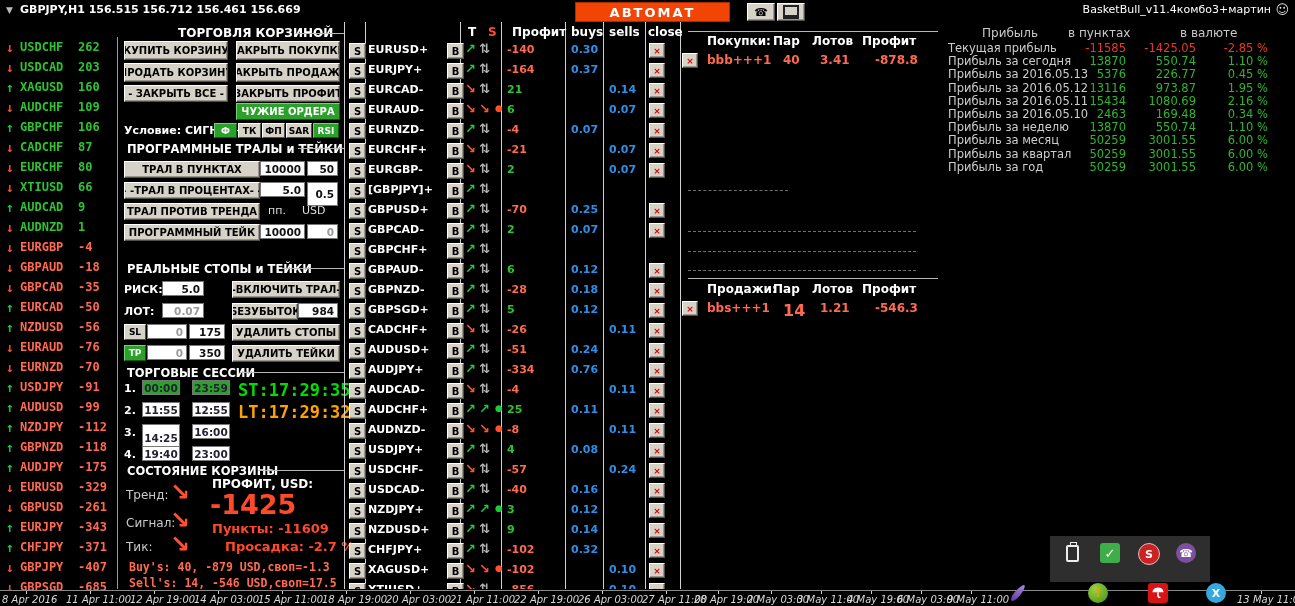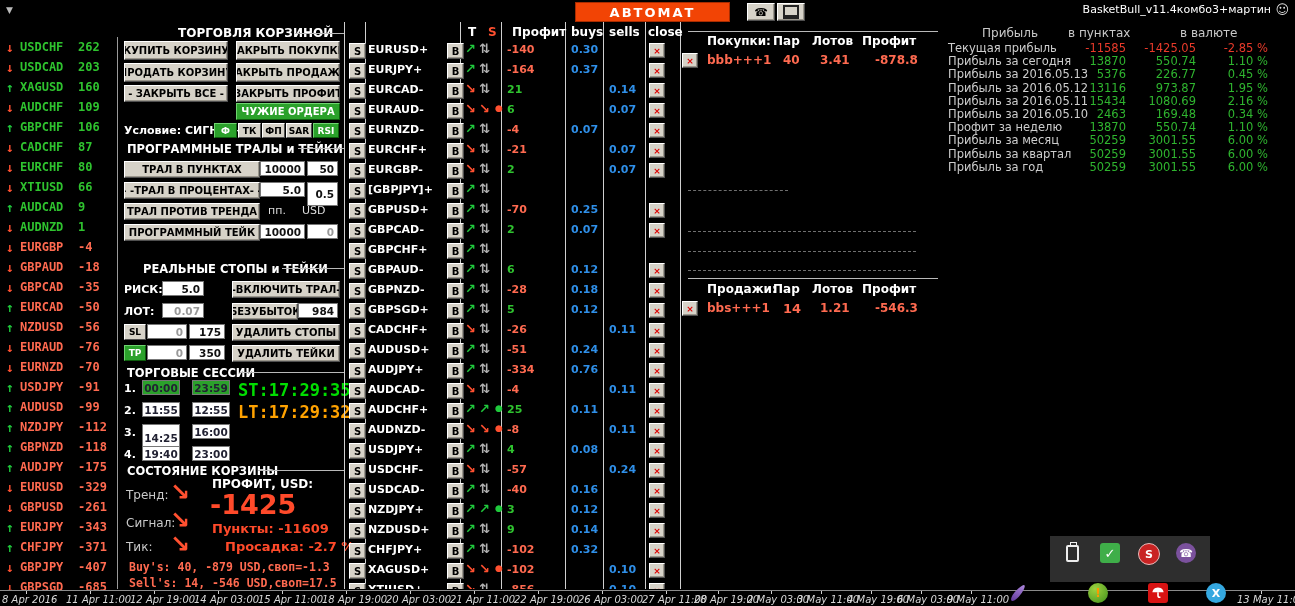--- a/index.html
+++ b/index.html
@@ -55,20 +55,21 @@
   .tick{position:absolute;top:-3px;width:1px;height:3px;background:#cfcfcf;}
   .tray-icon{position:absolute;width:20px;height:20px;display:flex;align-items:center;justify-content:center;}
   .circle{border-radius:50%;}
 </style>
 </head>
 <body>
 
 <div id="screen">
 
   <span class="abs" style="left:6px;top:5px;color:#bbb;font-size:9px;">▼</span>
+  <span class="wlabel" style="left:20px;top:3px;font-size:11px;">GBPJPY,H1  156.515 156.712 156.461 156.669</span>
   <div class="abs" style="left:575px;top:2px;width:153px;height:18px;background:#f24405;border:1px solid #a82c00;
               display:flex;align-items:center;justify-content:center;color:#fff;font-weight:bold;
               font-size:13px;letter-spacing:2px;">АВТОМАТ</div>
   <div class="btn" style="left:747px;top:3px;width:26px;height:16px;">
     <span style="font-size:11px;">☎</span>
   </div>
   <div class="btn" style="left:777px;top:3px;width:26px;height:16px;">
     <span style="display:block;width:12px;height:8px;border:2px solid #222;border-bottom-width:4px;"></span>
   </div>
   <span class="wlabel" style="right:24px;top:3px;font-size:11px;font-weight:normal;">BasketBull_v11.4комбо3+мартин</span>
@@ -251,21 +252,21 @@
   <div class="field right" style="left:307px;top:182px;width:31px;height:24px;">0.5</div>
 
   <div class="btn" style="left:124px;top:203px;width:134px;height:15px;">ТРАЛ ПРОТИВ ТРЕНДА</div>
   <span class="glabel" style="left:268px;top:204px;font-size:11px;color:#ddd;">пп.</span>
   <span class="glabel" style="left:302px;top:204px;font-size:11px;color:#ddd;">USD</span>
 
   <div class="btn" style="left:124px;top:224px;width:134px;height:15px;">ПРОГРАММНЫЙ ТЕЙК</div>
   <div class="field right" style="left:260px;top:224px;width:45px;height:15px;">10000</div>
   <div class="field right dim" style="left:307px;top:224px;width:31px;height:15px;">0</div>
 
-  <div class="sect" style="left:143px;top:262px;">РЕАЛЬНЫЕ СТОПЫ и ТЕЙКИ</div>
+  <div class="sect" style="left:127px;top:262px;">РЕАЛЬНЫЕ СТОПЫ и ТЕЙКИ</div>
   <div class="hline" style="left:282px;top:268px;width:62px;"></div>
 
   <span class="wlabel" style="left:124px;top:283px;font-size:11px;">РИСК:</span>
   <div class="field right" style="left:162px;top:281px;width:42px;height:15px;">5.0</div>
   <div class="btn" style="left:232px;top:281px;width:106px;height:15px;">- -ВКЛЮЧИТЬ ТРАЛ- -</div>
 
   <span class="wlabel" style="left:124px;top:305px;font-size:11px;">ЛОТ:</span>
   <div class="field right dim" style="left:162px;top:303px;width:42px;height:15px;">0.07</div>
   <div class="btn" style="left:232px;top:303px;width:64px;height:15px;">БЕЗУБЫТОК</div>
   <div class="field right" style="left:298px;top:303px;width:40px;height:15px;">984</div>
@@ -630,21 +631,21 @@
   <div class="dashline" style="left:688px;top:251px;width:228px;"></div>
   <div class="dashline" style="left:688px;top:270px;width:228px;"></div>
 
   <div class="hline" style="left:688px;top:278px;width:250px;"></div>
   <span class="wlabel" style="left:707px;top:282px;font-size:12px;">Продажи:</span>
   <span class="wlabel" style="left:773px;top:282px;font-size:12px;">Пар</span>
   <span class="wlabel" style="left:812px;top:282px;font-size:12px;">Лотов</span>
   <span class="wlabel" style="left:862px;top:282px;font-size:12px;">Профит</span>
   <div class="btn" style="left:682px;top:301px;width:14px;height:13px;color:#d00;font-size:9px;">×</div>
   <span class="wlabel neg" style="left:707px;top:301px;font-size:12px;">bbs+++1</span>
-  <span class="wlabel neg" style="left:783px;top:301px;font-size:13px;">14</span>
+  <span class="wlabel neg" style="left:783px;top:301px;font-size:16px;">14</span>
   <span class="wlabel neg" style="left:820px;top:301px;font-size:12px;">1.21</span>
   <span class="wlabel neg" style="left:875px;top:301px;font-size:12px;">-546.3</span>
 
   <div class="abs" style="left:940px;top:26px;width:350px;height:150px;">
     <span class="abs" style="left:42px;top:0;color:#c9c9c9;font-size:12px;">Прибыль</span>
     <span class="abs" style="left:128px;top:0;color:#c9c9c9;font-size:12px;">в пунктах</span>
     <span class="abs" style="left:240px;top:0;color:#c9c9c9;font-size:12px;">в валюте</span>
     <div id="stats-rows" class="abs" style="left:0;top:15px;width:350px;">
         <div class="stat-row neg" style="top: 0px;">
           <div class="lbl" style="position: absolute;">Текущая прибыль</div>
@@ -676,21 +677,21 @@
           <div class="v2" style="color: rgb(47, 181, 47);">1080.69</div>
           <div class="v3" style="color: rgb(47, 181, 47);">2.16 %</div>
         </div>
         <div class="stat-row pos" style="top: 66px;">
           <div class="lbl" style="position: absolute;">Прибыль за 2016.05.10</div>
           <div class="v1" style="color: rgb(47, 181, 47);">2463</div>
           <div class="v2" style="color: rgb(47, 181, 47);">169.48</div>
           <div class="v3" style="color: rgb(47, 181, 47);">0.34 %</div>
         </div>
         <div class="stat-row pos" style="top: 79.2px;">
-          <div class="lbl" style="position: absolute;">Профит за неделю</div>
+          <div class="lbl" style="position: absolute;">Прибыль за неделю</div>
           <div class="v1" style="color: rgb(47, 181, 47);">13870</div>
           <div class="v2" style="color: rgb(47, 181, 47);">550.74</div>
           <div class="v3" style="color: rgb(47, 181, 47);">1.10 %</div>
         </div>
         <div class="stat-row pos" style="top: 92.4px;">
           <div class="lbl" style="position: absolute;">Прибыль за месяц</div>
           <div class="v1" style="color: rgb(47, 181, 47);">50259</div>
           <div class="v2" style="color: rgb(47, 181, 47);">3001.55</div>
           <div class="v3" style="color: rgb(47, 181, 47);">6.00 %</div>
         </div>

